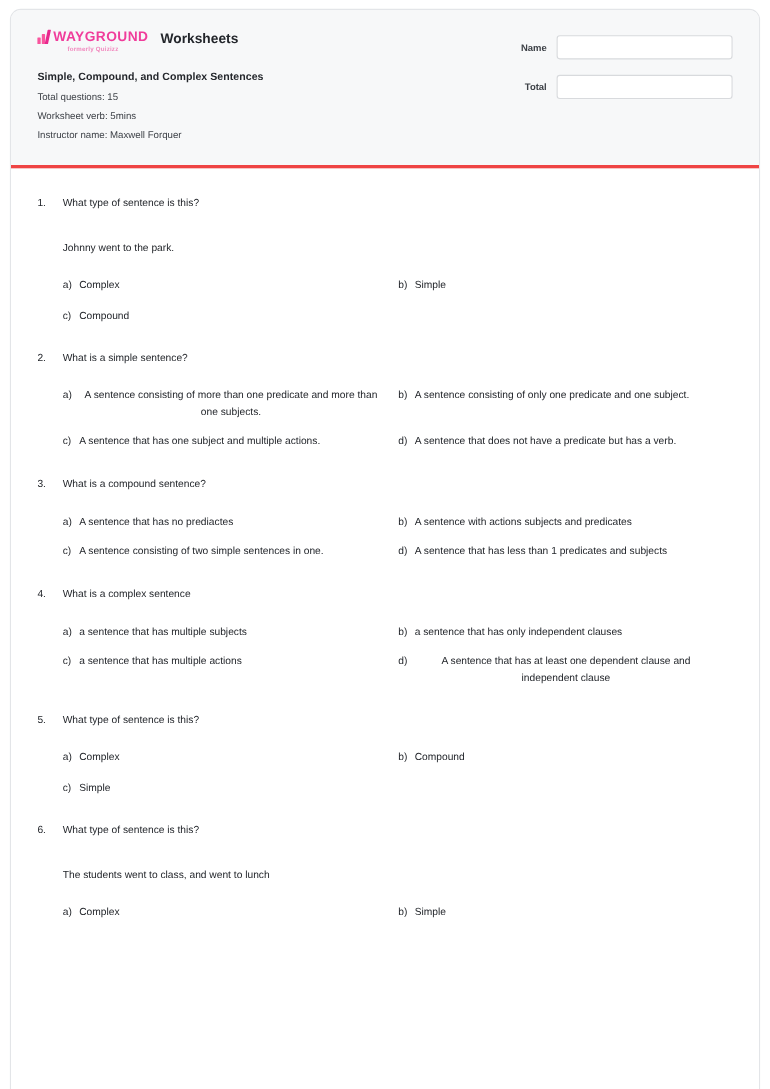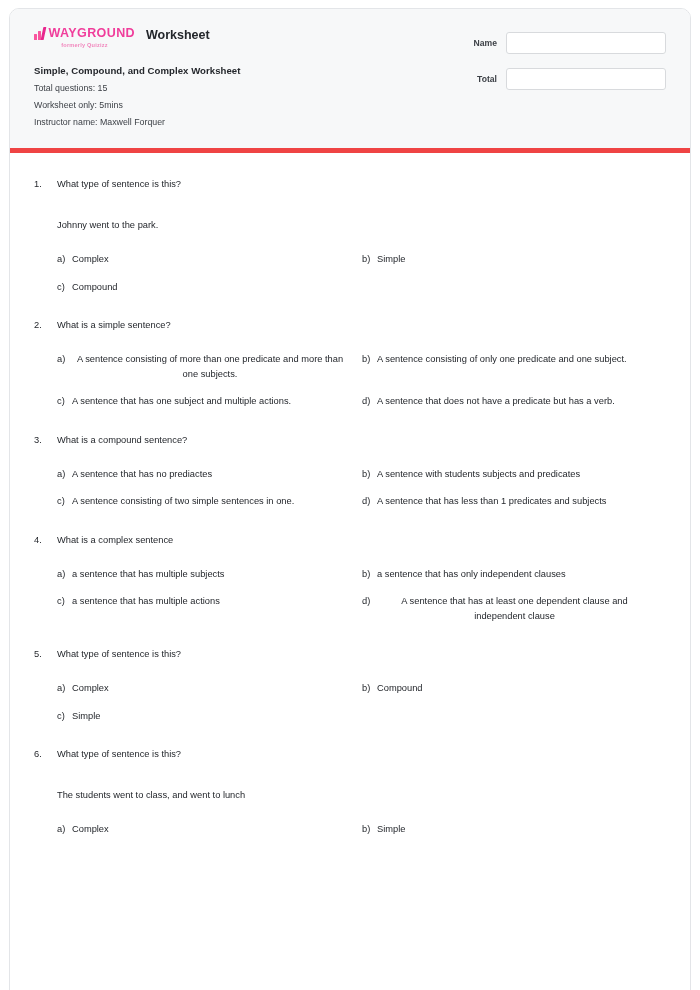--- a/index.html
+++ b/index.html
@@ -23,21 +23,21 @@
     min-height: 1000px;
     background: #ffffff;
     border: 1px solid #e3e5e8;
     border-radius: 10px;
     overflow: hidden;
   }
 
   
   .header {
     background: #f7f8f9;
-    border-bottom: 5px solid #ef4444;
+    border-bottom: 3px solid #ef4444;
     padding: 16px 24px 14px 24px;
     display: flex;
     justify-content: space-between;
     align-items: flex-start;
     min-height: 144px;
   }
   .header-left { padding-top: 2px; }
   .brand-row { display: flex; align-items: flex-start; gap: 11px; }
   .logo-block { display: flex; flex-direction: column; align-items: center; }
   .logo-main { display: flex; align-items: center; gap: 4px; }
@@ -132,27 +132,27 @@
             <div class="logo-main">
               <span class="logo-mark">
                 <i></i>
                   <i></i>
                   <i></i>
               </span>
               <span class="logo-word">WAYGROUND</span>
             </div>
             <div class="logo-sub">formerly Quizizz</div>
           </div>
-          <div class="wsheet-title">Worksheet</div>
+          <div class="wsheet-title">Worksheets</div>
         </div>
 
         <div class="meta">
-          <div class="meta-title">Simple, Compound, and Complex Worksheet</div>
+          <div class="meta-title">Simple, Compound, and Complex Sentences</div>
           <div class="meta-line">Total questions: 15</div>
-          <div class="meta-line">Worksheet only: 5mins</div>
+          <div class="meta-line">Worksheet verb: 5mins</div>
           <div class="meta-line">Instructor name: Maxwell Forquer</div>
         </div>
       </div>
 
       <div class="header-right">
         <div class="field-row">
           <span class="field-label">Name</span>
           <input class="field-input" type="text" value="" style="">
         </div>
         <div class="field-row">
@@ -213,21 +213,21 @@
             <div class="q-num">3.</div>
             <div class="q-text">What is a compound sentence?</div>
           </div>
           <div class="options">
             <div class="opt">
               <span class="opt-letter">a)</span>
               <span class="opt-text">A sentence that has no prediactes</span>
             </div>
             <div class="opt">
               <span class="opt-letter">b)</span>
-              <span class="opt-text">A sentence with students subjects and predicates</span>
+              <span class="opt-text">A sentence with actions subjects and predicates</span>
             </div>
             <div class="opt">
               <span class="opt-letter">c)</span>
               <span class="opt-text">A sentence consisting of two simple sentences in one.</span>
             </div>
             <div class="opt">
               <span class="opt-letter">d)</span>
               <span class="opt-text">A sentence that has less than 1 predicates and subjects</span>
             </div>
           </div>

